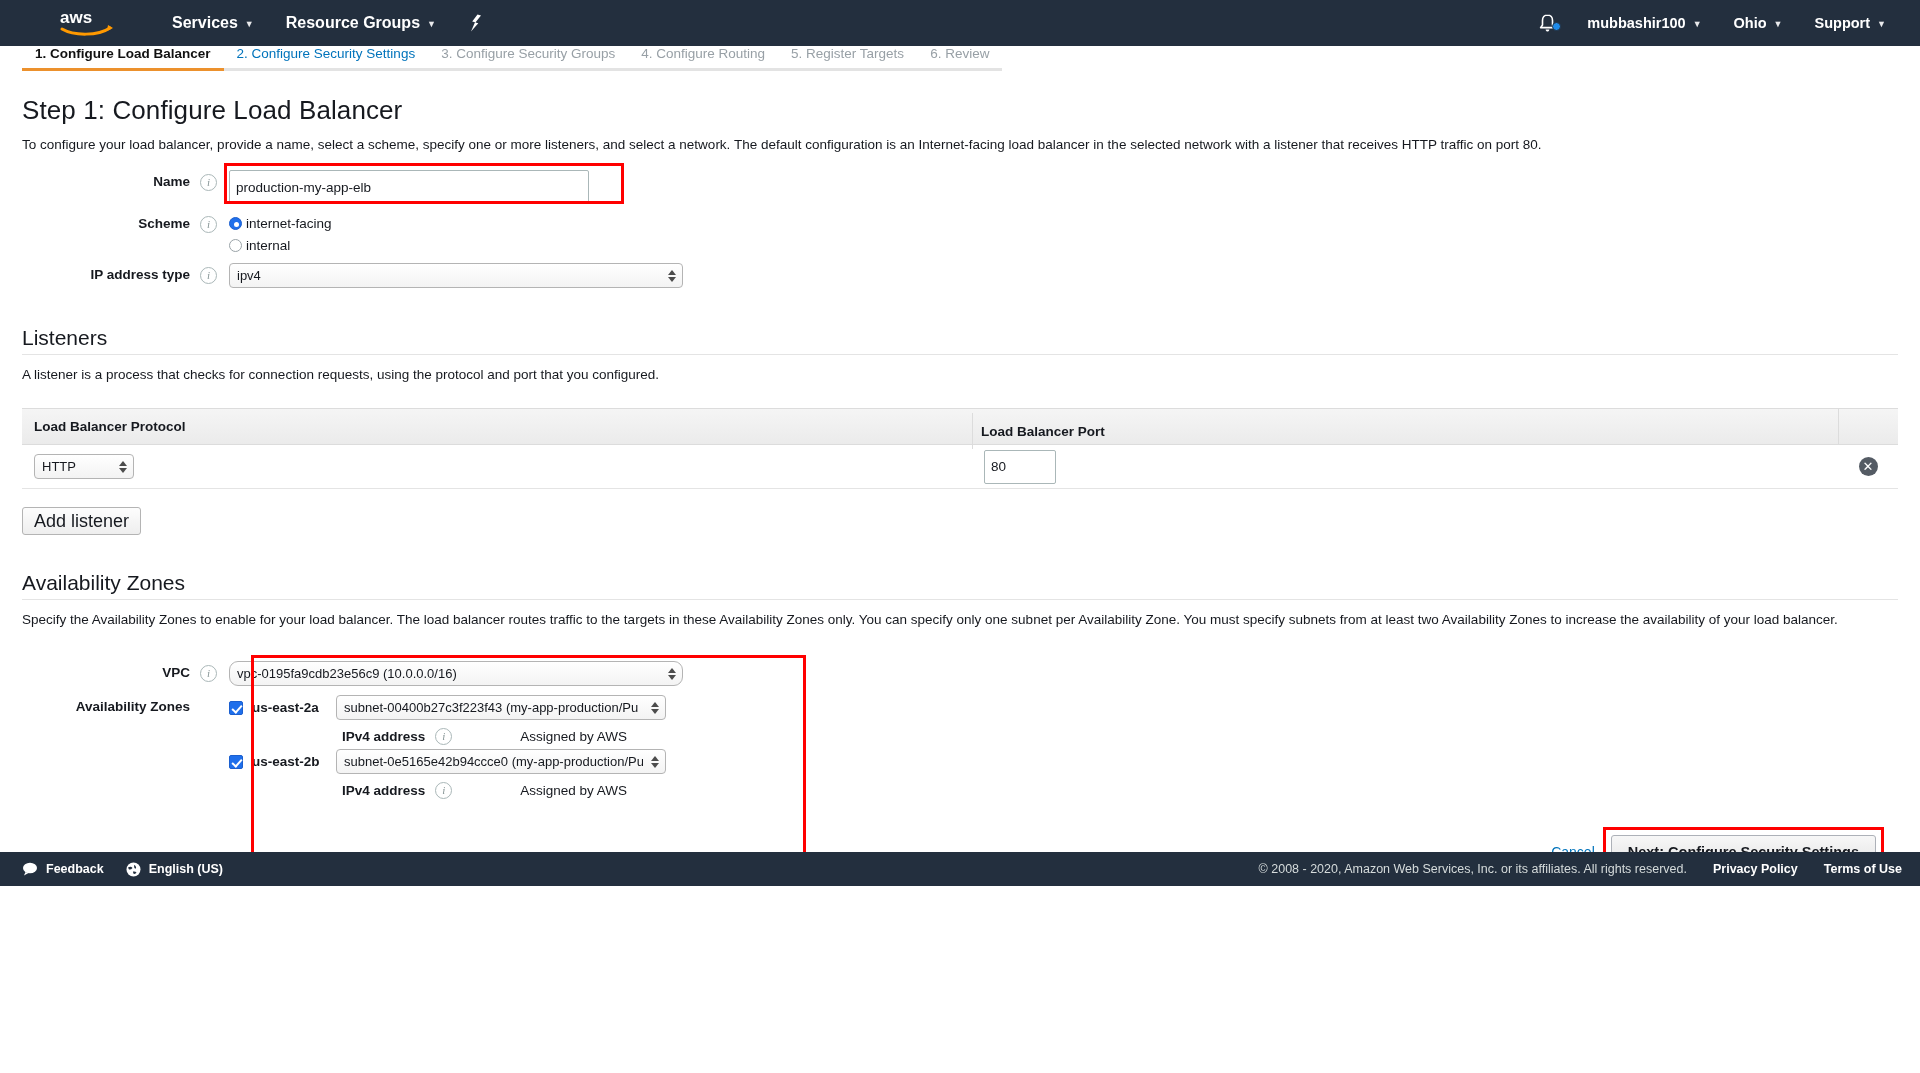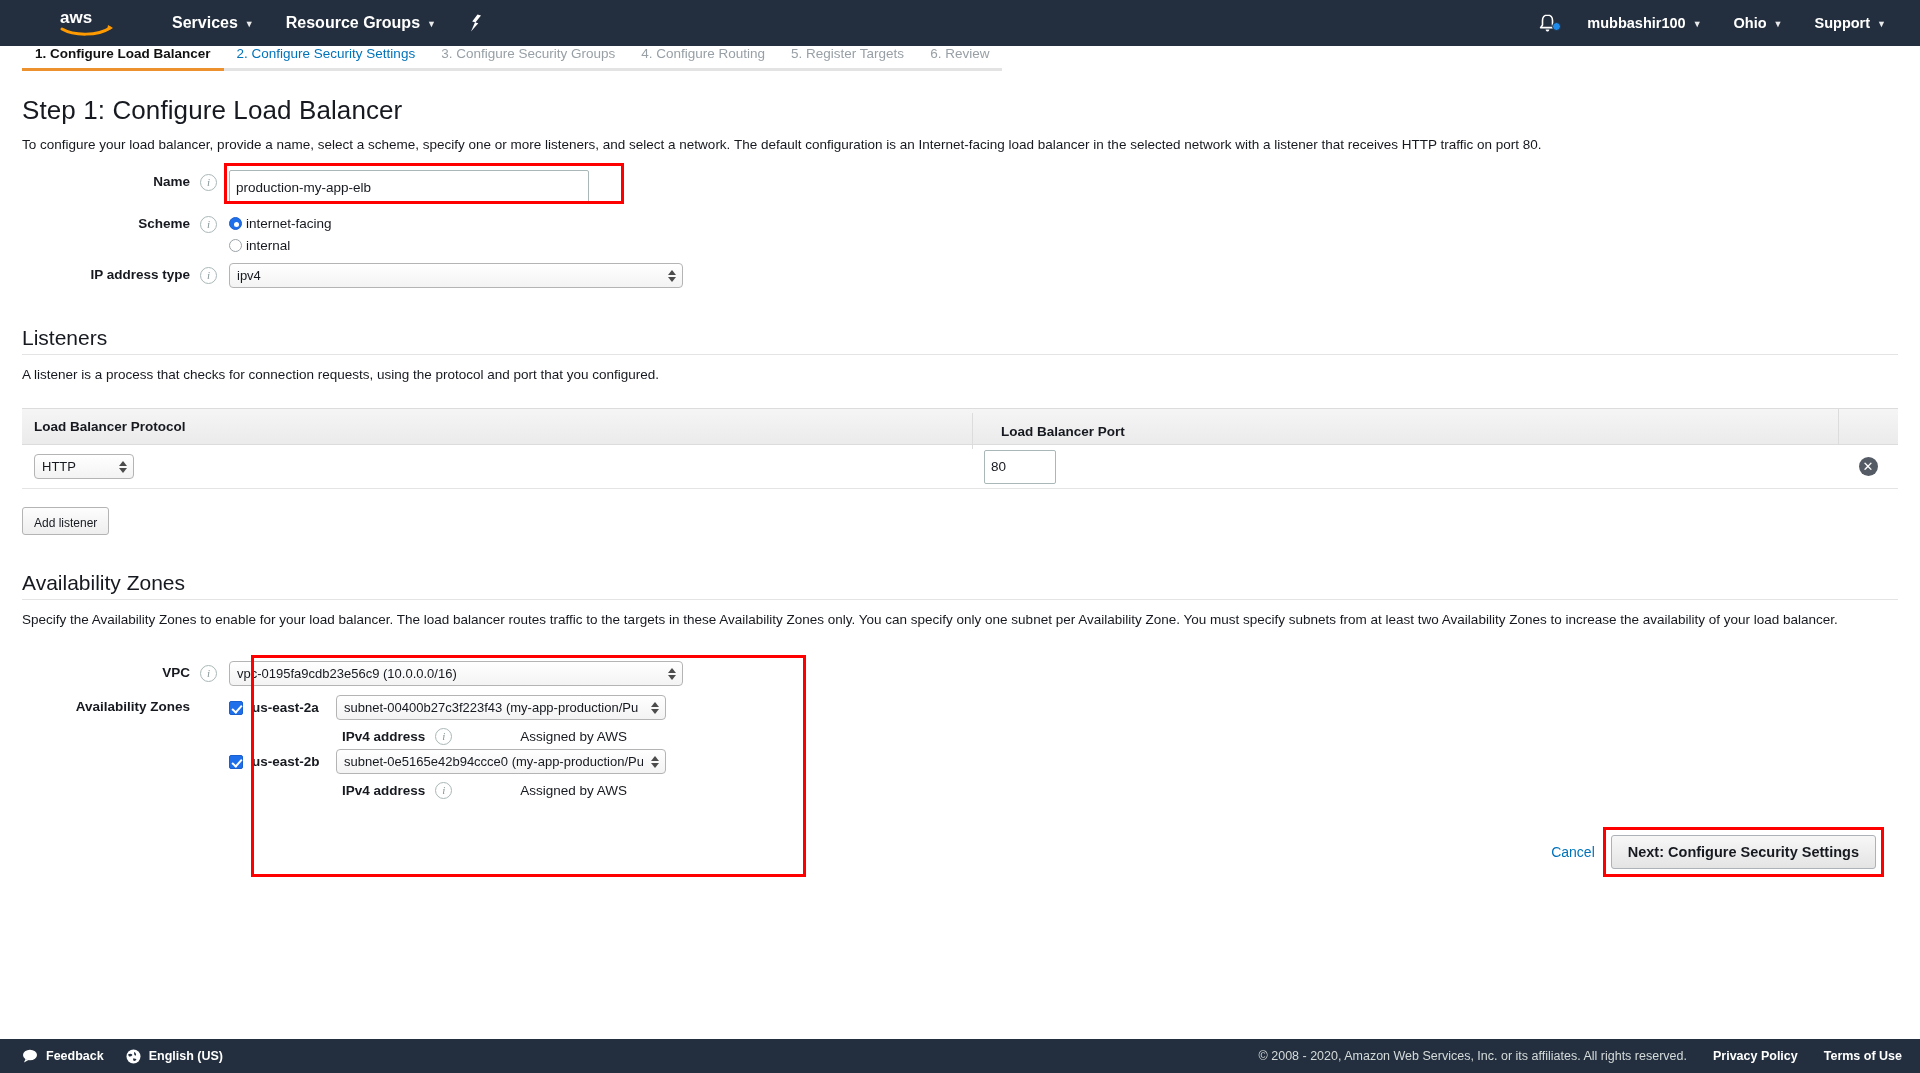--- a/index.html
+++ b/index.html
@@ -4,21 +4,21 @@
 <style>
   * { box-sizing: border-box; }
   html, body {
     margin: 0; padding: 0;
     width: 1920px; height: 1073px;
     overflow: hidden;
     background: #ffffff;
     font-family: "Liberation Sans", sans-serif;
     -webkit-font-smoothing: antialiased;
   }
-  .page { position: relative; width: 1920px; height: 1073px; display: flex; flex-direction: column; }
+  .page { position: relative; width: 1920px; height: 886px; display: flex; flex-direction: column; }
 
   
   .topnav {
     height: 46px; background: #232f3e; color: #fff;
     display: flex; align-items: center; flex: 0 0 46px;
     padding: 0 18px 0 0;
   }
   .aws-logo { width: 74px; margin-left: 58px; margin-right: 24px; display: flex; align-items: center; }
   .aws-logo svg { display: block; }
   .nav-item {
@@ -126,39 +126,39 @@
 
   
   .lb-table { width: 100%; border-top: 1px solid #dcdcdc; }
   .lb-head {
     display: flex; align-items: center; height: 36px;
     background: linear-gradient(#f5f5f5, #ebebeb);
     border-bottom: 1px solid #dcdcdc;
     font-size: 13.5px; font-weight: bold; color: #16191f;
   }
   .lb-head .c1 { flex: 0 0 950px; padding-left: 12px; }
-  .lb-head .c2 { flex: 1 1 auto; padding-left: 28px; border-left: 1px solid #dcdcdc; height: 36px; display:flex; align-items:center;margin-top:9px; }
+  .lb-head .c2 { flex: 1 1 auto; padding-left: 8px; border-left: 1px solid #dcdcdc; height: 36px; display:flex; align-items:center;margin-top:9px; }
   .lb-head .c3 { flex: 0 0 60px; border-left: 1px solid #dcdcdc; height: 36px; }
   .lb-row {
     display: flex; align-items: center; height: 44px;
     border-bottom: 1px solid #e4e4e4; background: #fff;
   }
   .lb-row .c1 { flex: 0 0 950px; padding-left: 12px; }
   .lb-row .c2 { flex: 1 1 auto; padding-left: 12px; }
   .lb-row .c3 { flex: 0 0 60px; display: flex; align-items: center; justify-content: center; }
   .del-icon {
     width: 19px; height: 19px; border-radius: 50%; background: #545b64;
     color: #fff; font-size: 13px; display: flex; align-items: center;
     justify-content: center; cursor: pointer; font-family: "Liberation Sans", sans-serif;
     line-height: 1;
   }
   .btn-grey {
     height: 28px; border: 1px solid #b4b4b4; border-radius: 3px;
     background: linear-gradient(#fdfdfd, #eeeeee);
-    font-size: 12px; color: #16191f; padding: 8px 11px; cursor: pointer;
+    font-size: 18px; color: #16191f; padding: 2px 11px; cursor: pointer;
     font-family: "Liberation Sans", sans-serif;
   }
 
   
   .az-block { position: relative; margin-top: 32px; }
   .chk {
     width: 14px; height: 14px; border-radius: 2px;
     background: #1f6feb; border: 1px solid #1b5fcf; flex: 0 0 14px;
     position: relative; cursor: pointer; margin-right: 9px;
   }
@@ -364,21 +364,21 @@
     <p class="desc" style="margin-bottom:16px; max-width:1870px;">Specify the Availability Zones to enable for your load balancer. The load balancer routes traffic to the targets in these Availability Zones only. You can specify only one subnet per Availability Zone. You must specify subnets from at least two Availability Zones to increase the availability of your load balancer.</p>
 
     <div class="az-block">
       <div class="redbox" style="left:229px; top:-6px; width:555px; height:222px;"></div>
 
       <div class="form-row" style="margin-bottom:9px;">
         <div class="form-label">VPC</div>
         <div class="info-icon">i</div>
         <div class="field-area">
           <div class="sel-wrap">
-            <select class="sel" style="width:454px;">
+            <select class="sel" style="width:454px;border-radius:9px;">
               <option>vpc-0195fa9cdb23e56c9 (10.0.0.0/16)</option>
             </select>
             <span class="sel-arrows">
                 <i class="up"></i>
                 <i class="dn"></i>
               </span>
           </div>
         </div>
       </div>
 

